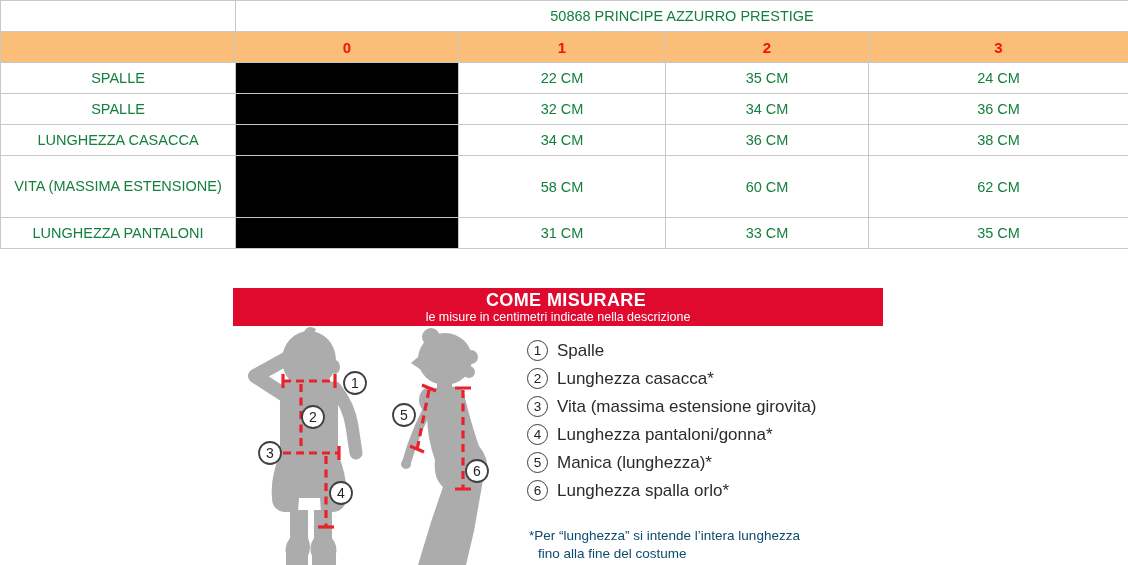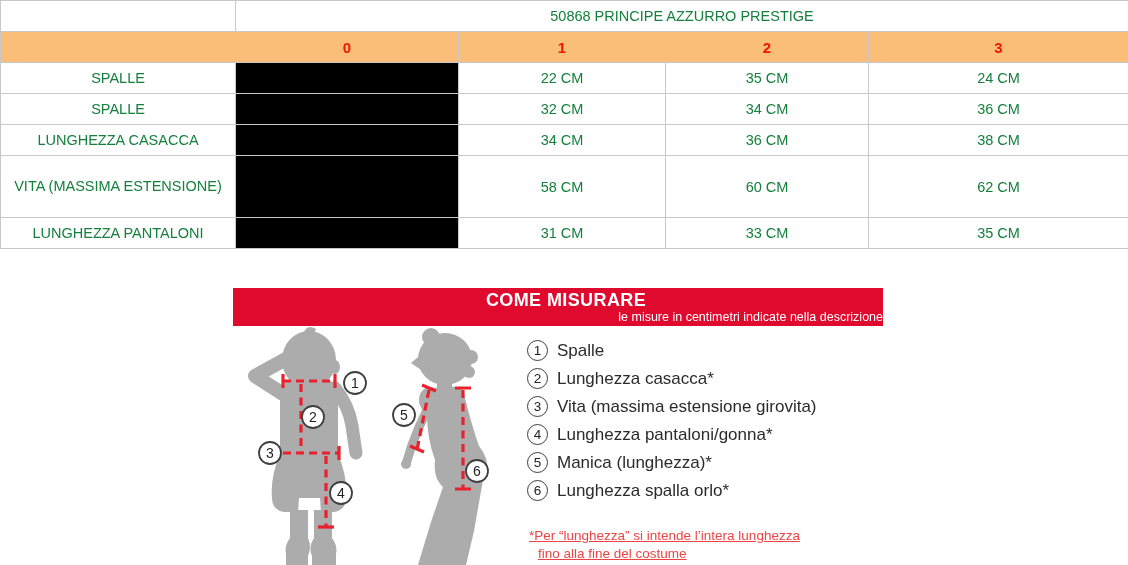--- a/index.html
+++ b/index.html
@@ -21,34 +21,34 @@
   tr.data-row td{height:30px;}
   tr.data-row.tall td{height:61px;}
   td.row-label{padding:0 26px;line-height:1.55;}
   td.redacted{background:#000000;}
   
   .banner{
     position:absolute;left:233px;top:288px;width:650px;height:38px;
     background:#e00a2e;color:#ffffff;text-align:center;
   }
   .banner-title{font-size:18px;font-weight:bold;letter-spacing:.4px;line-height:21px;margin-top:2px;padding-left:16px;}
-  .banner-sub{font-size:12.5px;line-height:13px;text-align:right;}
+  .banner-sub{font-size:12.5px;line-height:13px;}
   
   .figure{position:absolute;left:233px;top:326px;width:300px;height:239px;}
   
   .legend{position:absolute;left:527px;top:340px;display:flex;flex-direction:column;gap:7px;}
   .legend-item{display:flex;align-items:center;gap:9px;color:#2b2b2b;font-size:17px;white-space:nowrap;}
   .legend-num{
     width:21px;height:21px;box-sizing:border-box;flex:0 0 auto;
     border:1.6px solid #3c3c3c;border-radius:50%;
     display:flex;align-items:center;justify-content:center;
     font-size:13.5px;color:#222222;
   }
   
-  .footnote{position:absolute;left:529px;top:527px;font-size:13.5px;color:#ef4444;line-height:1.32;text-decoration:underline;}
+  .footnote{position:absolute;left:529px;top:527px;font-size:13.5px;color:#0c4a6e;line-height:1.32;}
   .footnote .l2{margin-left:9px;}
 </style>
 </head>
 <body>
 
 <table class="size-table">
   <colgroup>
     <col style="width:235px">
       <col style="width:223px">
       <col style="width:207px">

